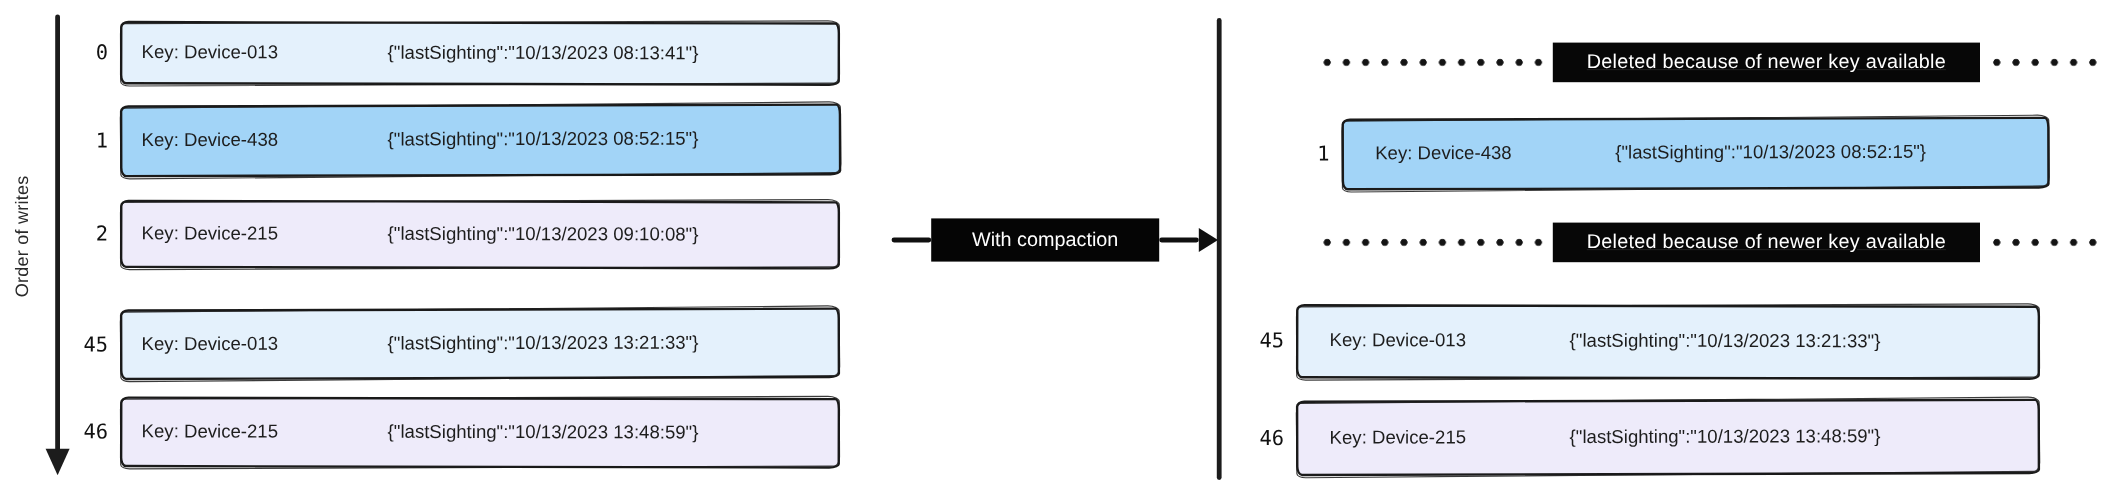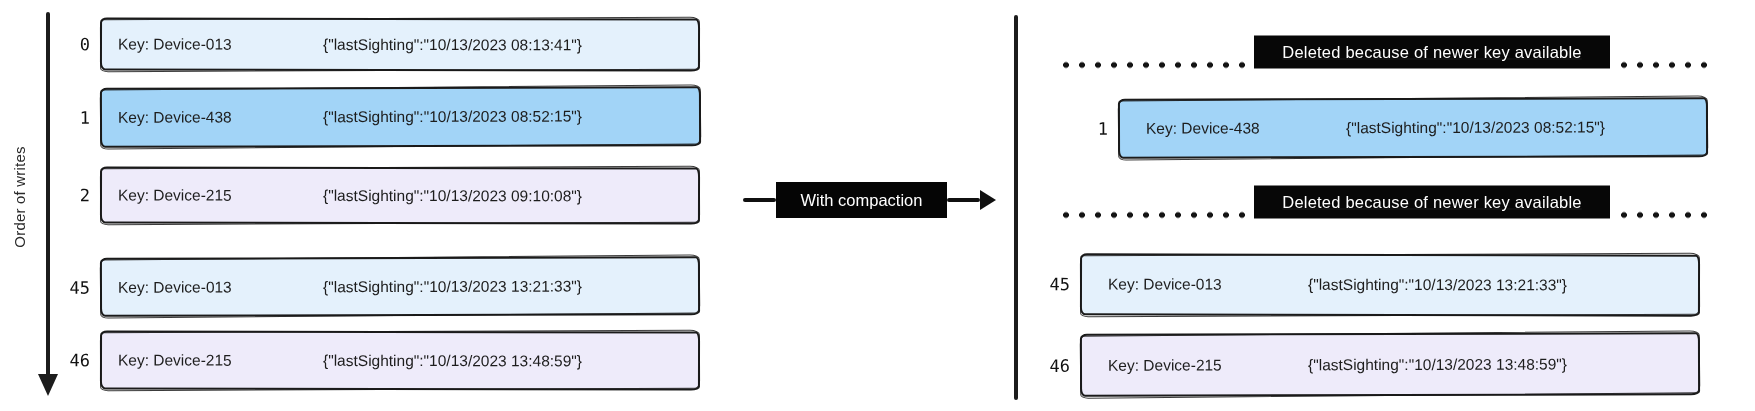--- a/index.html
+++ b/index.html
@@ -52,21 +52,21 @@
   .record .idx{
     position:absolute;left:-54px;top:50%;transform:translateY(-50%);
     width:42px;text-align:right;
     font-family:"DejaVu Sans Mono", monospace;font-size:17px;color:#111;
   }
   .record .key{width:205px;flex:none;}
   .right-pane .record .key{width:200px;margin-left:10px;}
   .record .val{white-space:nowrap;}
   
   .deleted-row{
-    position:absolute;left:1058px;display:flex;align-items:flex-end;
+    position:absolute;left:1098px;display:flex;align-items:center;
     transform:translateY(-50%);
     text-decoration:underline;
   }
   .dots{
     height:7px;flex:none;
     background-image:radial-gradient(circle, #141414 2.7px, transparent 3.2px);
     background-size:16px 7px;background-repeat:repeat-x;background-position:left center;
   }
   .dots-left{width:190px;margin-right:6px;}
   .dots-right{width:92px;margin-left:6px;}
@@ -76,21 +76,21 @@
     display:flex;align-items:center;justify-content:center;
     font-size:16.5px;letter-spacing:.2px;white-space:nowrap;
   }
   
   .compaction-arrow{
     position:absolute;left:743px;top:200px;transform:translateY(-50%);
     display:flex;align-items:center;
   }
   .arrow-stub{width:33px;height:3.5px;background:#101010;border-radius:2px;flex:none;}
   .arrow-label{
-    width:171px;height:36px;flex:none;
+    width:190px;height:36px;flex:none;
     background:#050505;color:#ffffff;
     display:flex;align-items:center;justify-content:center;
     font-size:16.5px;white-space:nowrap;
   }
   .arrowhead{
     width:0;height:0;flex:none;
     border-top:10.5px solid transparent;border-bottom:10.5px solid transparent;
     border-left:16px solid #101010;
   }
 </style>

